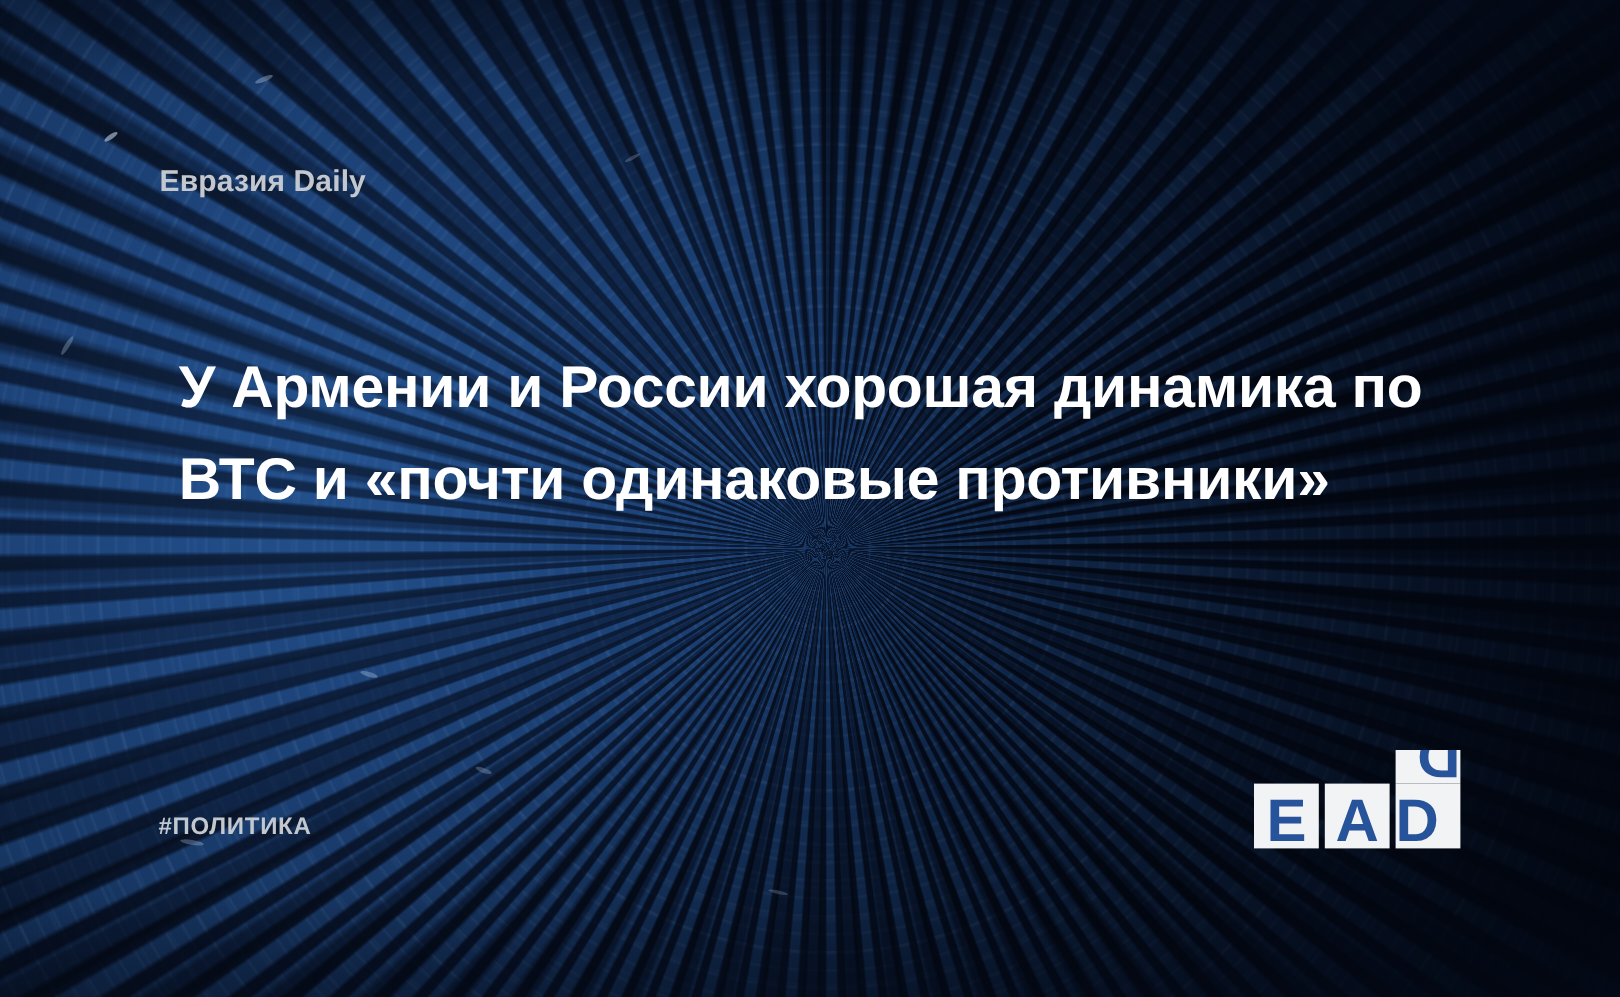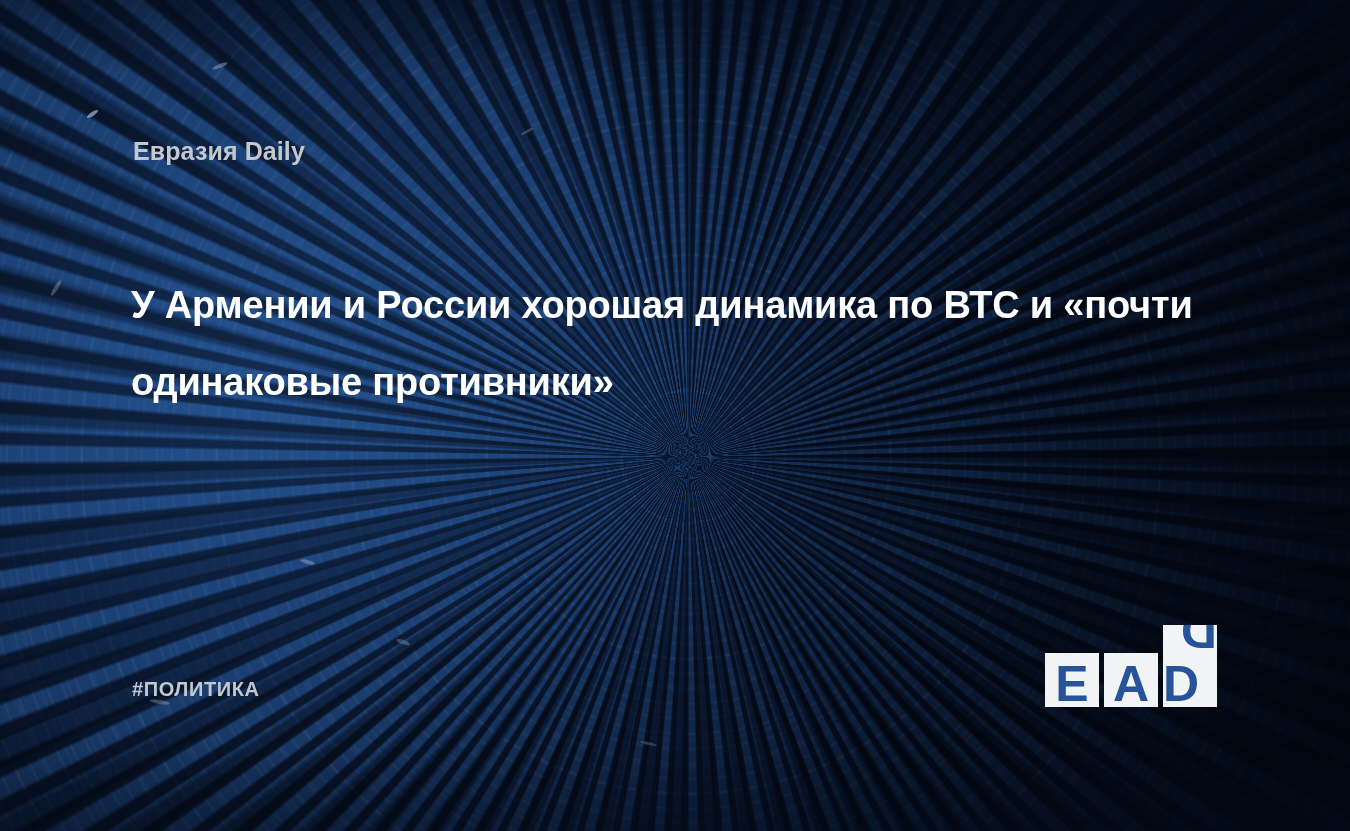--- a/index.html
+++ b/index.html
@@ -156,22 +156,22 @@
     color: #c3c8cf;
     letter-spacing: .1px;
     white-space: nowrap;
   }
 
   .headline {
     position: absolute;
     left: 131px;
     top: 267px;
     width: 1090px;
-    margin: 0;
-    font-size: 38px;
+    margin: 18px;
+    font-size: 49px;
     font-weight: bold;
     line-height: 77px;
     color: #ffffff;
     letter-spacing: -.2px;
   }
 
   .category {
     position: absolute;
     left: 132px;
     top: 678px;

